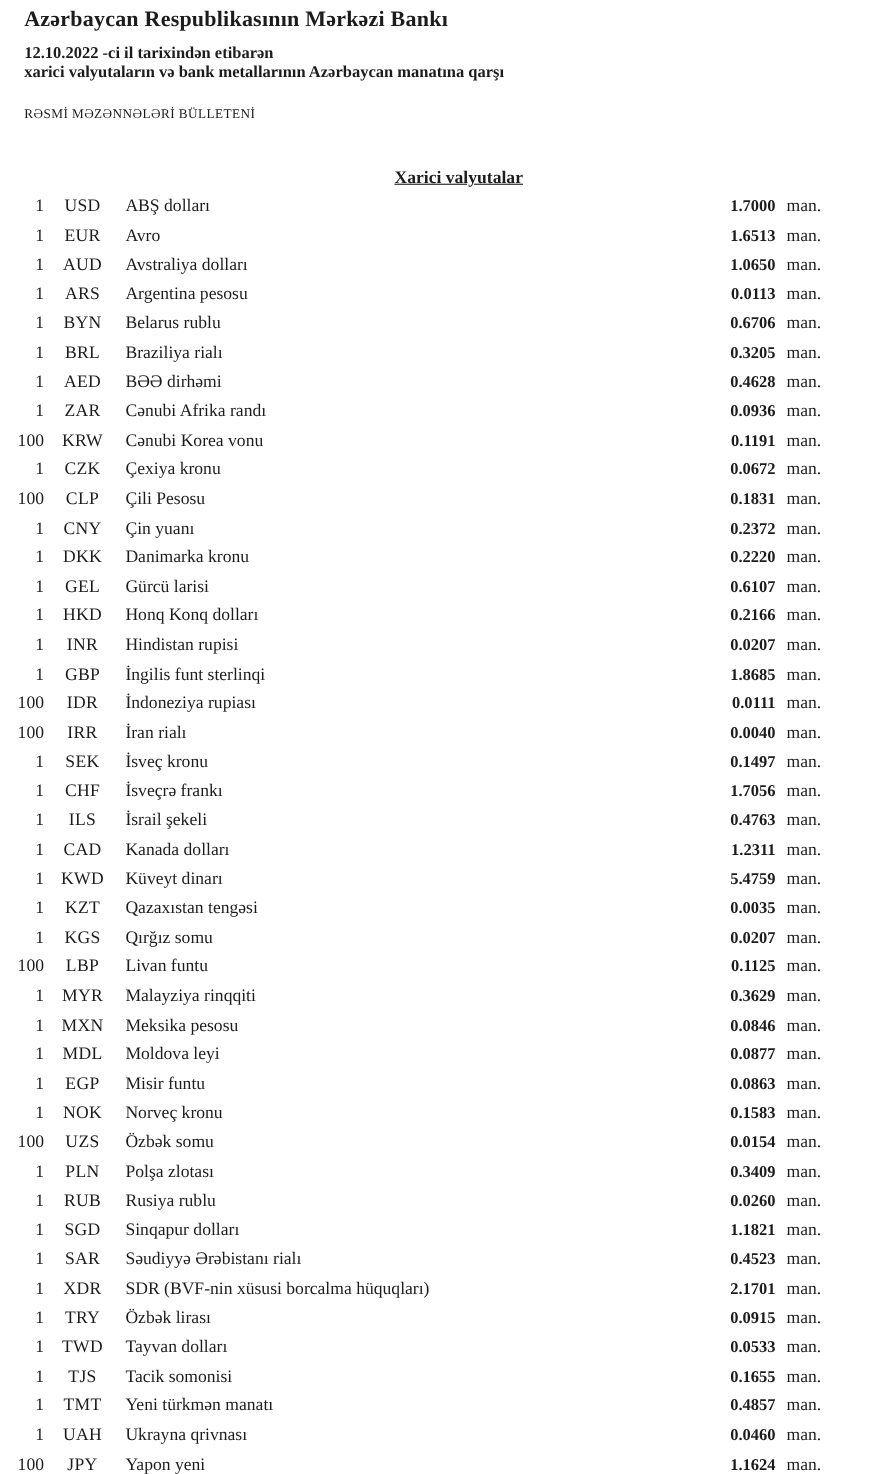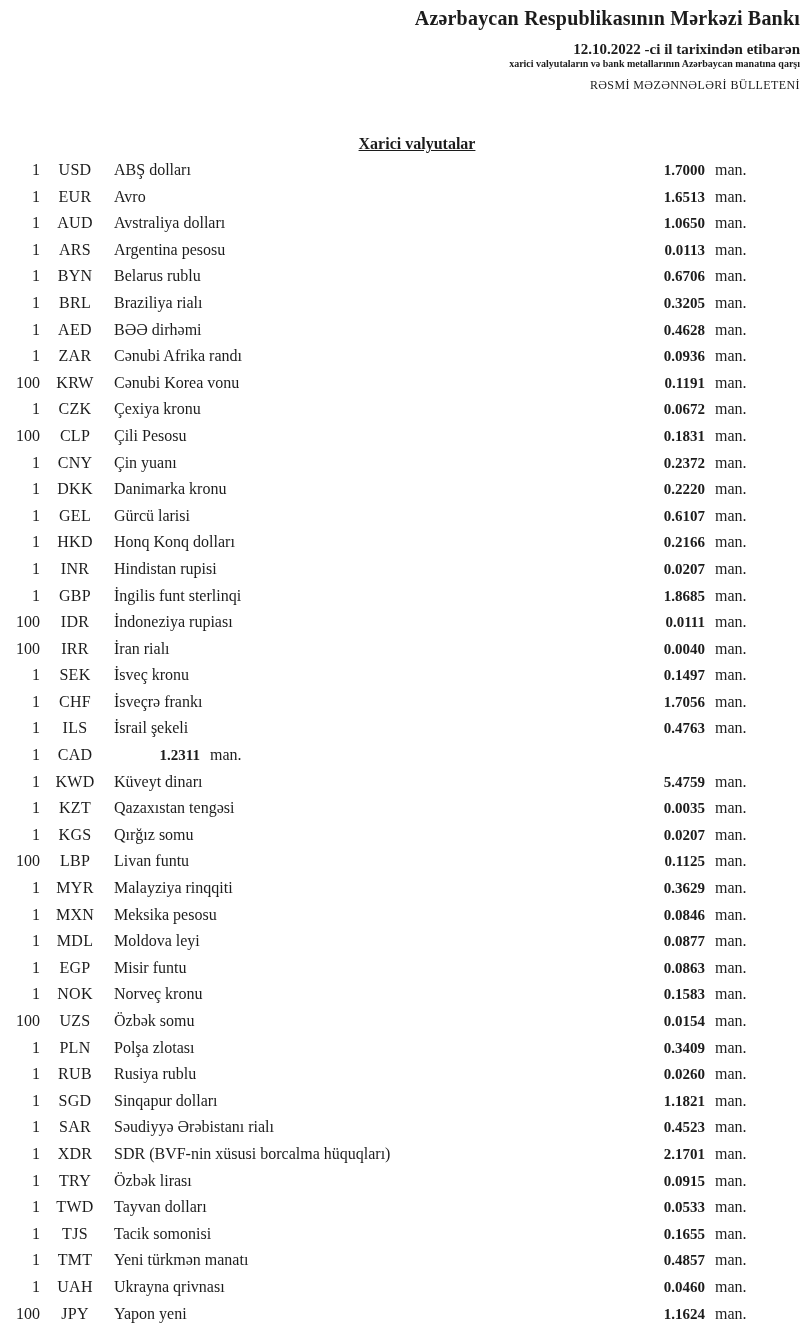--- a/index.html
+++ b/index.html
@@ -14,37 +14,37 @@
     -webkit-font-smoothing: antialiased;
   }
   .page {
     width: 800px;
     min-height: 1340px;
     box-sizing: border-box;
     padding-top: 7px;
     background: #ffffff;
   }
   .doc-header {
-    text-align: right;
+    text-align: left;
     padding-left: 22px; 
   }
   .bank-title {
     font-size: 20px;
     font-weight: bold;
     margin: 0 0 11px 0;
     letter-spacing: 0.2px;
   }
   .date-line {
     font-size: 15px;
     font-weight: bold;
   }
   .subtitle {
-    font-size: 10px;
+    font-size: 15px;
     font-weight: bold;
-    margin-bottom: 9px;
+    margin-bottom: 21px;
   }
   .bulletin-title {
     font-size: 12px;
     font-weight: normal;
     letter-spacing: 0.4px;
   }
   .section-title {
     text-align: center;
     padding-left: 34px;
     font-size: 16px;
@@ -281,20 +281,21 @@
     <span class="col-qty">1</span>
     <span class="col-code">ILS</span>
     <span class="col-name">İsrail şekeli</span>
     <span class="col-rate">0.4763</span>
     <span class="col-unit">man.</span>
   </div>
 
   <div class="rate-row">
     <span class="col-qty">1</span>
     <span class="col-code">CAD</span>
+    <span class="col-name">Kanada dolları</span>
     <span class="col-rate">1.2311</span>
     <span class="col-unit">man.</span>
   </div>
 
   <div class="rate-row">
     <span class="col-qty">1</span>
     <span class="col-code">KWD</span>
     <span class="col-name">Küveyt dinarı</span>
     <span class="col-rate">5.4759</span>
     <span class="col-unit">man.</span>

